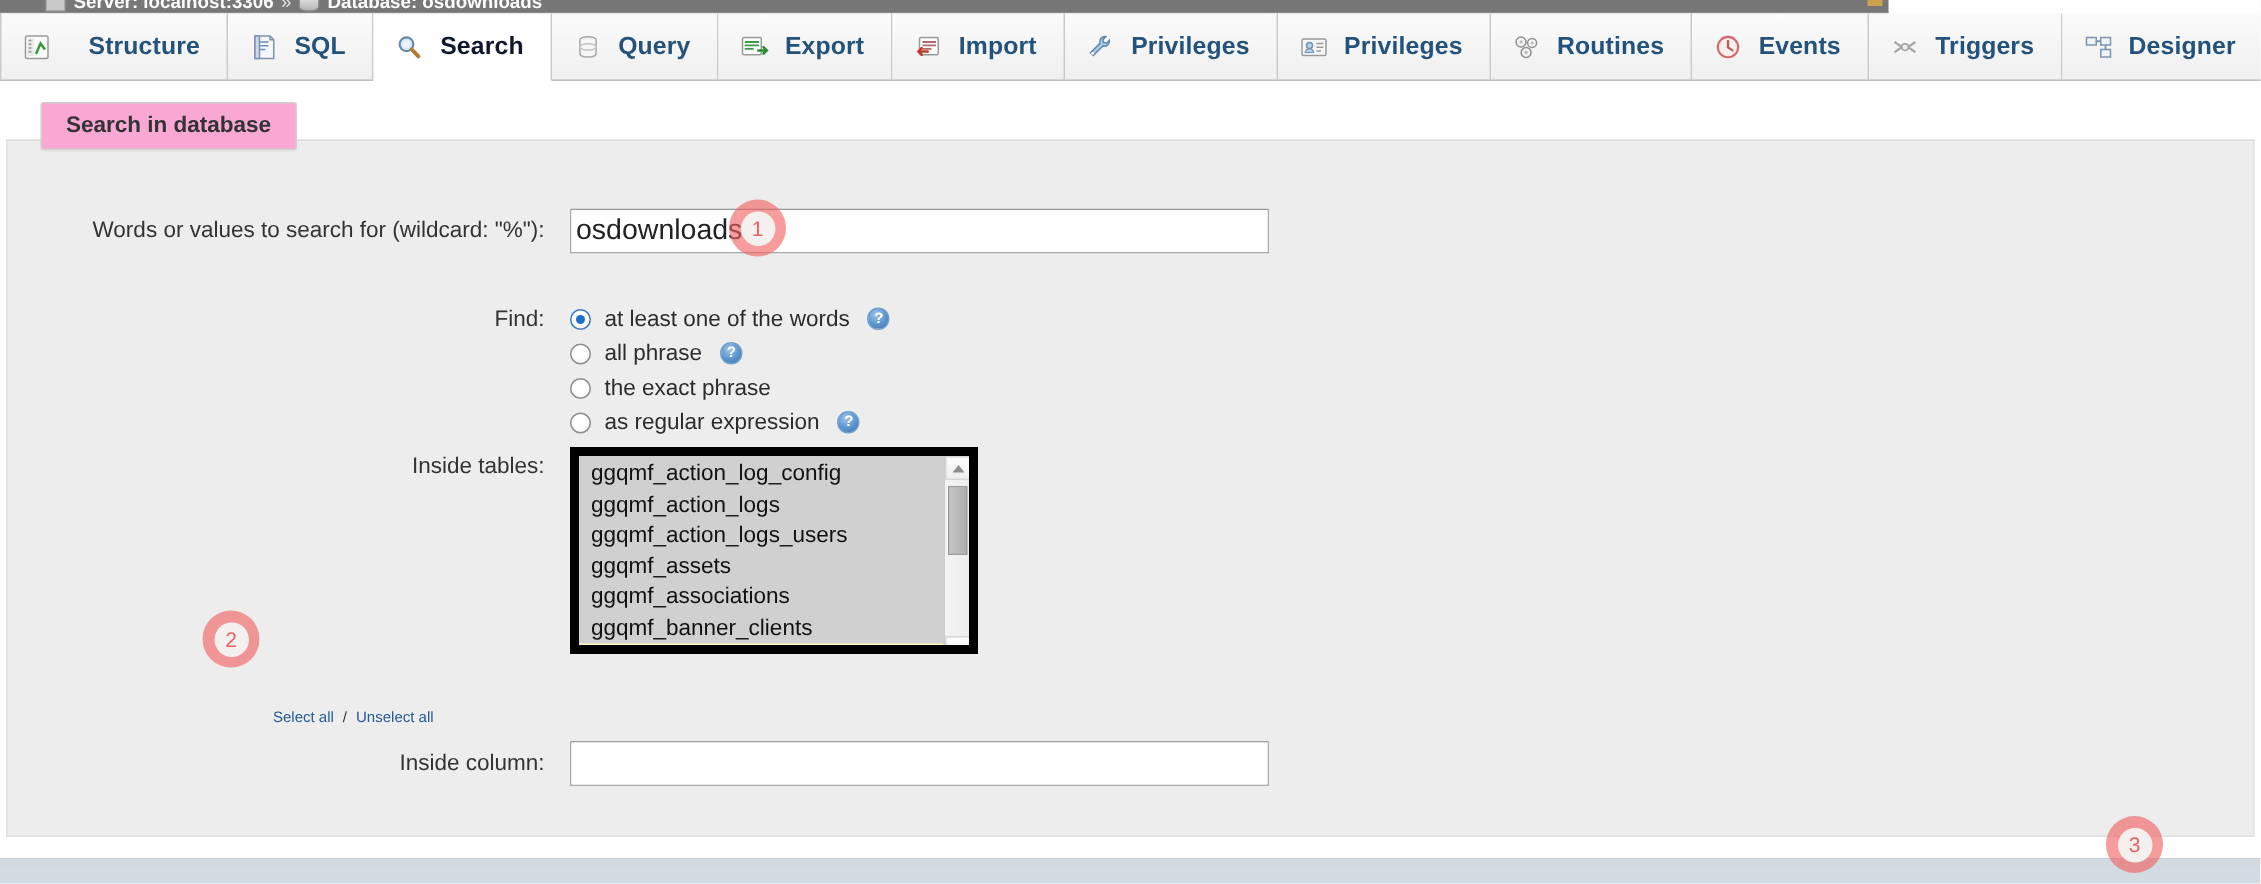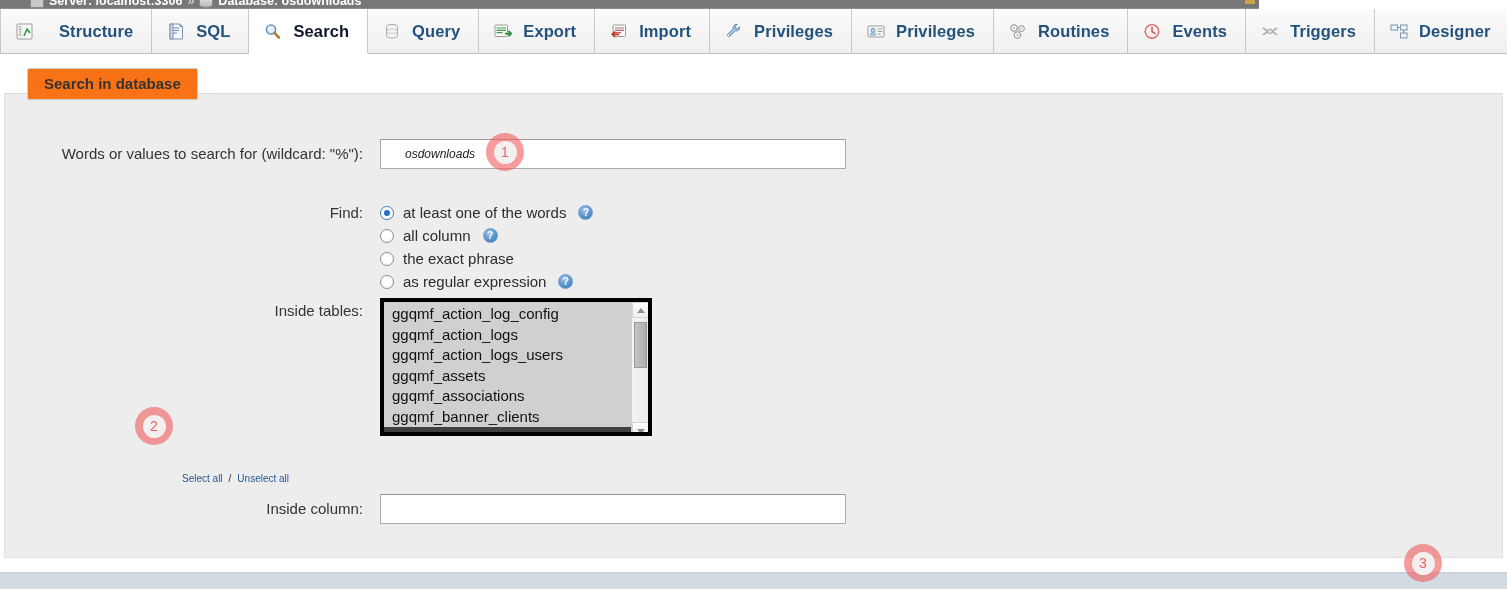--- a/index.html
+++ b/index.html
@@ -121,21 +121,21 @@
     left: 4px; top: 39px;
     width: 1499px;
     height: 465px;
     background: #ededed;
     border: 1px solid #e0e0e0;
     border-top: 1px solid #dcdcdc;
   }
   .legend {
     position: absolute;
     left: 27px; top: 14px;
-    background: #f97316;
+    background: #f9a8d4;
     border: 1px solid #d0d0d0;
     border-radius: 2px;
     padding: 6px 16px 7px 16px;
     font-size: 15px;
     font-weight: bold;
     color: #333333;
     z-index: 5;
     box-shadow: 0 1px 1px rgba(0,0,0,0.04);
   }
 
@@ -150,27 +150,26 @@
     color: #333333;
     line-height: 1.2;
   }
 
   
   .tinput {
     background: #ffffff;
     border: 1px solid #aaaaaa;
     border-top-color: #999999;
     height: 30px;
-    font-size: 12px;
+    font-size: 19px;
     color: #222222;
-    padding: 0 24px;
+    padding: 0 3px;
     outline: none;
     font-family: "Liberation Sans", sans-serif;
     border-radius: 1px;
-    font-style: italic;
   }
 
   
   .radio-line {
     display: flex;
     align-items: center;
     gap: 9px;
     height: 23px;
     margin-bottom: 0px;
   }
@@ -211,22 +210,22 @@
     cursor: pointer;
     margin-left: 3px;
     flex: 0 0 15px;
   }
 
   
   .listbox {
     position: relative;
     width: 272px;
     height: 138px;
-    background: #404040;
-    border: 4px solid #000000;
+    background: #fef9c3;
+    border: 6px solid #000000;
     overflow: hidden;
   }
   .listinner {
     position: absolute;
     left: 0; top: 0;
     width: 254px;
     background: #d0d0d0;
     padding-top: 2px;
   }
   .listopt {
@@ -451,21 +450,21 @@
       <div class="formrow" style="left:0px; top:110px; width:1000px;">
         <div class="flabel" style="width:358px;">Find:</div>
         <div id="radiogroup" style="margin-left:17px; margin-top:-3px;">
             <div class="radio-line">
               <span class="radio checked"></span>
               <span class="radio-text">at least one of the words</span>
               <span class="helpicon">?</span>
             </div>
             <div class="radio-line">
               <span class="radio"></span>
-              <span class="radio-text">all column</span>
+              <span class="radio-text">all phrase</span>
               <span class="helpicon">?</span>
             </div>
             <div class="radio-line">
               <span class="radio"></span>
               <span class="radio-text">the exact phrase</span>
             </div>
             <div class="radio-line">
               <span class="radio"></span>
               <span class="radio-text">as regular expression</span>
               <span class="helpicon">?</span>

